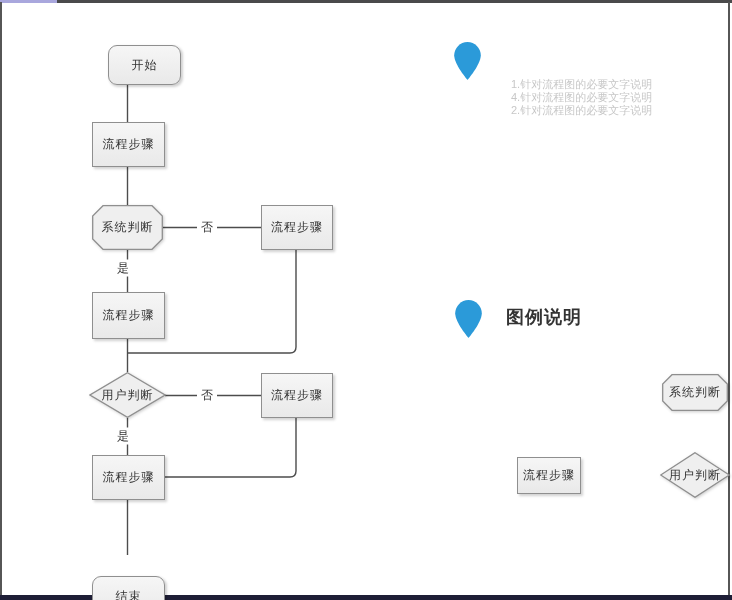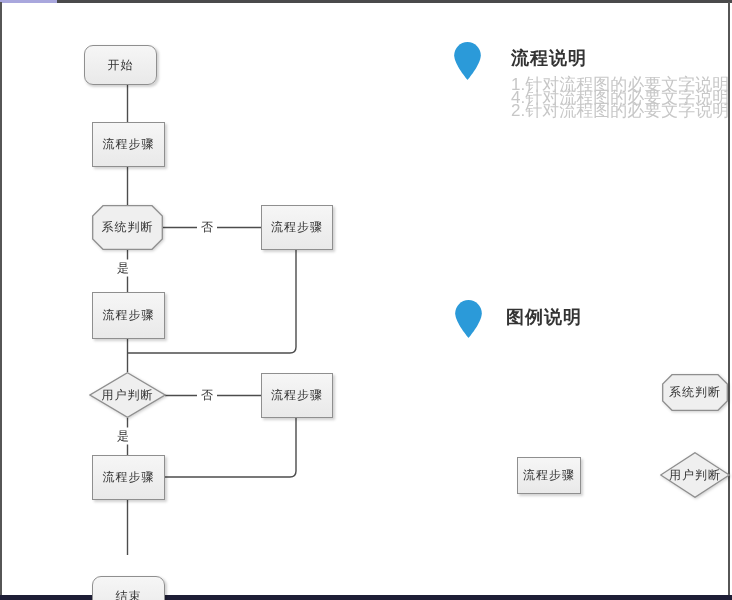--- a/index.html
+++ b/index.html
@@ -19,21 +19,21 @@
   .box{background:linear-gradient(#f6f6f6,#e9e9e9);border:1px solid #8f8f8f;
        box-shadow:1.5px 1.5px 2.5px rgba(0,0,0,.18);}
   .rounded{border-radius:9px;}
   .shape-node svg{position:absolute;left:0;top:0;filter:drop-shadow(1.5px 1.5px 1.5px rgba(0,0,0,.2));}
   .shape-node span{position:relative;z-index:1;}
   .edge-label{position:absolute;transform:translate(-50%,-50%);background:#fff;
               padding:0 4px;font-size:12px;color:#333;}
   
   .pin{position:absolute;width:29px;height:40px;}
   .section-title{position:absolute;font-size:18px;font-weight:bold;color:#333;letter-spacing:1px;}
-  .note-lines{position:absolute;font-size:17px;line-height:13px;color:#c7c7c7;}
+  .note-lines{position:absolute;font-size:11px;line-height:13px;color:#c7c7c7;}
 </style>
 </head>
 <body>
 
 <div class="screen">
 
   <div class="topbar"></div>
   <div class="topbar-accent"></div>
   <div class="leftborder"></div>
   <div class="rightborder"></div>
@@ -47,21 +47,21 @@
       <path d="M127.5 250 V292"></path>
       <path d="M127.5 337 V372"></path>
       <path d="M296 248 V347 Q296 353 290 353 H127.5"></path>
       <path d="M165 395.5 H261"></path>
       <path d="M127.5 418 V455"></path>
       <path d="M296 416 V471 Q296 477 290 477 H163"></path>
       <path d="M127.5 498 V555"></path>
     </g>
   </svg>
 
-  <div class="node box rounded" style="left:84px;top:45px;width:71px;height:38px;">
+  <div class="node box rounded" style="left:108px;top:45px;width:71px;height:38px;">
     <span>开始</span>
   </div>
 
   <div class="node box" style="left:92px;top:122px;width:71px;height:43px;">
     <span>流程步骤</span>
   </div>
 
   <div class="node shape-node" style="left:92px;top:205px;width:71px;height:45px;">
     <svg width="71" height="45">
       <polygon points="11,0.7 60,0.7 70.3,11 70.3,34 60,44.3 11,44.3 0.7,34 0.7,11" fill="#efefef" stroke="#8f8f8f" stroke-width="1.3"></polygon>
@@ -97,21 +97,20 @@
   </div>
 
   <div class="edge-label" style="left:207px;top:227px;">否</div>
   <div class="edge-label" style="left:123px;top:268px;">是</div>
   <div class="edge-label" style="left:207px;top:395px;">否</div>
   <div class="edge-label" style="left:123px;top:436px;">是</div>
 
   <svg class="pin" style="left:453px;top:41px;" viewBox="0 0 29 40">
     <path d="M14.5 1 C7.2 1 1.2 7 1.2 14.3 C1.2 23.6 14.5 39 14.5 39 C14.5 39 27.8 23.6 27.8 14.3 C27.8 7 21.8 1 14.5 1 Z" fill="#2b9ad9"></path>
   </svg>
-  <div class="section-title" style="left:511px;top:46px;">流程说明</div>
   <div class="note-lines" style="left:511px;top:78px;">
     <div>1.针对流程图的必要文字说明</div>
     <div>4.针对流程图的必要文字说明</div>
     <div>2.针对流程图的必要文字说明</div>
   </div>
 
   <svg class="pin" style="left:454px;top:299px;" viewBox="0 0 29 40">
     <path d="M14.5 1 C7.2 1 1.2 7 1.2 14.3 C1.2 23.6 14.5 39 14.5 39 C14.5 39 27.8 23.6 27.8 14.3 C27.8 7 21.8 1 14.5 1 Z" fill="#2b9ad9"></path>
   </svg>
   <div class="section-title" style="left:506px;top:305px;text-align:center;">图例说明</div>

